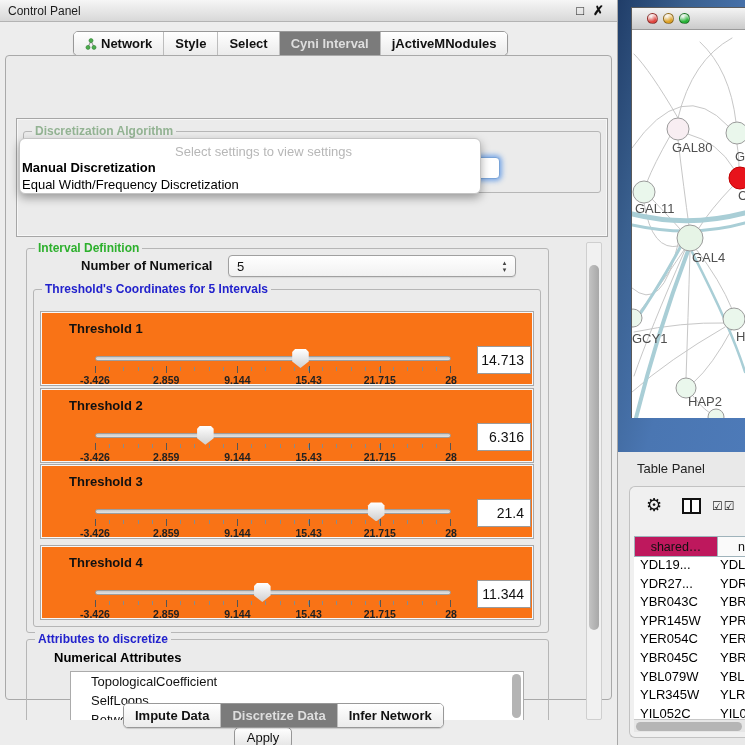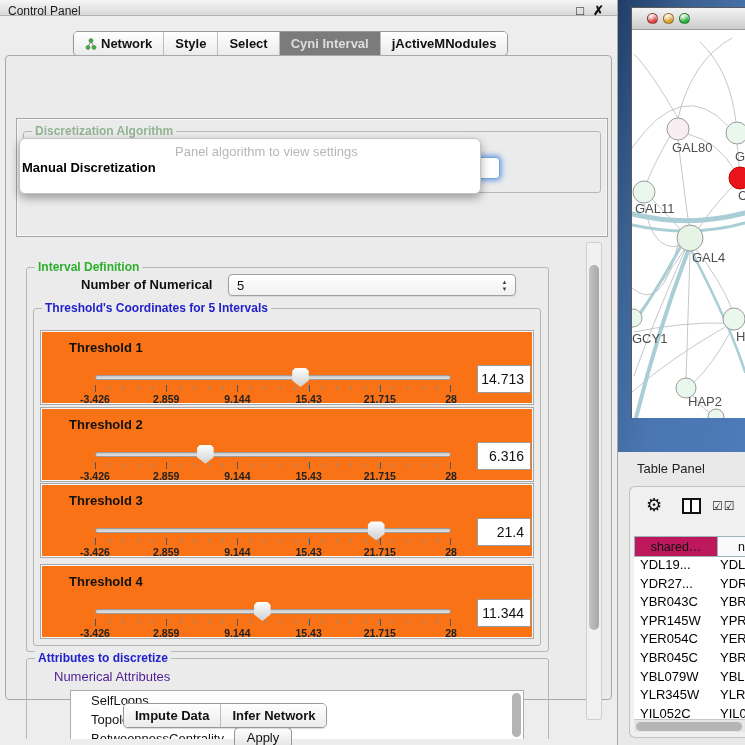--- a/index.html
+++ b/index.html
@@ -1,21 +1,21 @@
 <!DOCTYPE html>
 <html><head>
 <meta charset="utf-8">
 <style>
   html,body{margin:0;padding:0;background:#e6e6e6;}
   *{box-sizing:border-box;font-family:"Liberation Sans",sans-serif;}
   #root{position:relative;width:745px;height:745px;overflow:hidden;background:#e9e9e9;}
 
   
   .left-window{position:absolute;left:0;top:0;width:618px;height:745px;background:#ededed;border-right:1px solid #a8a8a8;}
-  .titlebar{position:absolute;left:0;top:0;width:100%;height:16px;background:linear-gradient(#f6f6f6,#d8d8d8);border-bottom:1px solid #b3b3b3;}
+  .titlebar{position:absolute;left:0;top:0;width:100%;height:22px;background:linear-gradient(#f6f6f6,#d8d8d8);border-bottom:1px solid #b3b3b3;}
   .titlebar .title{position:absolute;left:8px;top:4px;font-size:12px;color:#1c1c1c;}
   .win-btn{position:absolute;top:3px;font-size:13px;font-weight:bold;color:#111;cursor:default;}
   .btn-float{right:33px;}
   .btn-close{right:13px;}
 
   .tabbar{position:absolute;display:flex;border:1px solid #989898;border-radius:5px;overflow:hidden;background:#fff;box-shadow:0 1px 1px rgba(0,0,0,.15);}
   .tabbar .tab{display:flex;align-items:center;gap:4px;padding:4px 11px;font-weight:bold;font-size:13px;color:#111;background:linear-gradient(#ffffff,#ebebeb);border-left:1px solid #bdbdbd;white-space:nowrap;}
   .tabbar .tab:first-child{border-left:none;}
   .tabbar .tab.sel{background:#7b7b7b;color:#dedede;}
   #topTabs{left:73px;top:31px;}
@@ -38,21 +38,21 @@
   .spinner span{display:block;font-size:7px;line-height:7px;}
   .combo-focus{box-shadow:0 0 5px 2px rgba(100,155,230,.85);border-color:#7aa4d8;background:#fff;}
 
   
   .popup{position:absolute;left:13px;top:82px;width:462px;height:56px;background:#fff;border:1px solid #c4c4c4;border-radius:6px;box-shadow:0 4px 10px rgba(0,0,0,.35);z-index:6;}
   .popup .ph{position:absolute;left:155px;top:5px;font-size:13px;color:#b7b7b7;}
   .popup .it1{position:absolute;left:2px;top:21px;font-size:13px;font-weight:bold;color:#000;}
   .popup .it2{position:absolute;left:2px;top:38px;font-size:13px;color:#000;}
 
   
-  .scroll-area{position:absolute;left:11px;top:186px;width:567px;height:478px;overflow:hidden;margin-top:19px;}
+  .scroll-area{position:absolute;left:11px;top:186px;width:567px;height:478px;overflow:hidden;}
   .vscroll{position:absolute;left:580px;top:186px;width:16px;height:478px;background:#f1f1f1;border:1px solid #cfcfcf;border-radius:2px;}
   .vscroll .vthumb{position:absolute;left:2px;top:22px;width:10px;height:365px;background:linear-gradient(90deg,#c3c3c3,#a8a8a8);border-radius:6px;}
 
   
   .tbox{position:absolute;left:23px;width:494px;height:75px;background:#f97316;border:1px solid #a9a9a9;box-shadow:inset 0 0 0 1px #f8f8f8;}
   .tbox .tlabel{position:absolute;left:28px;top:9px;font-size:13px;font-weight:bold;color:#111;}
   .slider{position:absolute;left:54px;top:40px;width:356px;height:32px;}
   .slider .track{position:absolute;left:0;top:4px;width:100%;height:5px;background:linear-gradient(#c9c9c9,#e3e3e3);border:1px solid #9d9d9d;border-radius:3px;}
   .slider .tminor{position:absolute;left:0;top:15px;width:100%;height:4px;background:repeating-linear-gradient(90deg,#8a8a8a 0 1px,transparent 1px 14.2px);}
   .slider .tmajor{position:absolute;top:14px;width:1px;height:7px;background:#555;}
@@ -134,22 +134,23 @@
       <div class="upper-panel">
 
         <div class="groupbox" style="left:6px;top:12px;width:578px;height:62px;">
           <span class="group-label lbl-green-dim">Discretization Algorithm</span>
           <div class="combo combo-focus" style="left:6px;top:25px;width:470px;"></div>
         </div>
 
       </div>
 
       <div class="popup">
-        <div class="ph">Panel algorithm to view settings</div>
+        <div class="ph">Select settings to view settings</div>
         <div class="it1">Manual Discretization</div>
+        <div class="it2">Equal Width/Frequency Discretization</div>
       </div>
 
       <div class="scroll-area">
 
         <div class="groupbox" style="left:9px;top:6px;width:523px;height:385px;">
           <span class="group-label lbl-green">Interval Definition</span>
         </div>
 
         <div style="position:absolute;left:64px;top:16px;font-size:13px;font-weight:bold;color:#111;">Number of Numerical</div>
         <div class="combo" style="left:211px;top:13px;width:288px;">
@@ -247,41 +248,44 @@
                 <span class="tklbl" style="left: 100%;">28</span>
                 <div class="thumb" style="left: calc(47% - 9px);"></div>
               </div>
               <input class="tval" value="11.344" style="">
             </div>
           </div>
 
         <div class="groupbox" style="left:9px;top:397px;width:523px;height:267px;">
           <span class="group-label lbl-blue">Attributes to discretize</span>
         </div>
-        <div style="position:absolute;left:37px;top:408px;font-size:13px;font-weight:normal;color:#4c1d95;">Numerical Attributes</div>
+        <div style="position:absolute;left:37px;top:408px;font-size:13px;font-weight:bold;color:#000000;">Numerical Attributes</div>
         <div class="attr-list" style="left:53px;top:429px;width:454px;height:60px;" id="attrList">
 
-        <div class="attr">SelfLoops</div>
-            <div class="attr">TopologicalCoefficient</div>
+        <div class="attr">TopologicalCoefficient</div>
+            <div class="attr">SelfLoops</div>
             <div class="attr">BetweennessCentrality</div>
             <div class="list-thumb"></div>
           </div>
 
       </div>
 
       <div class="vscroll">
         <div class="vthumb"></div>
       </div>
 
       <div class="apply-btn">Apply</div>
     </div>
 
     <div class="tabbar" id="bottomTabs">
         <div class="tab">
           <span>Impute Data</span>
+        </div>
+        <div class="tab sel">
+          <span>Discretize Data</span>
         </div>
         <div class="tab">
           <span>Infer Network</span>
         </div>
       </div>
   </div>
 
   <div class="right-bg"></div>
 
   <div class="net-frame">

